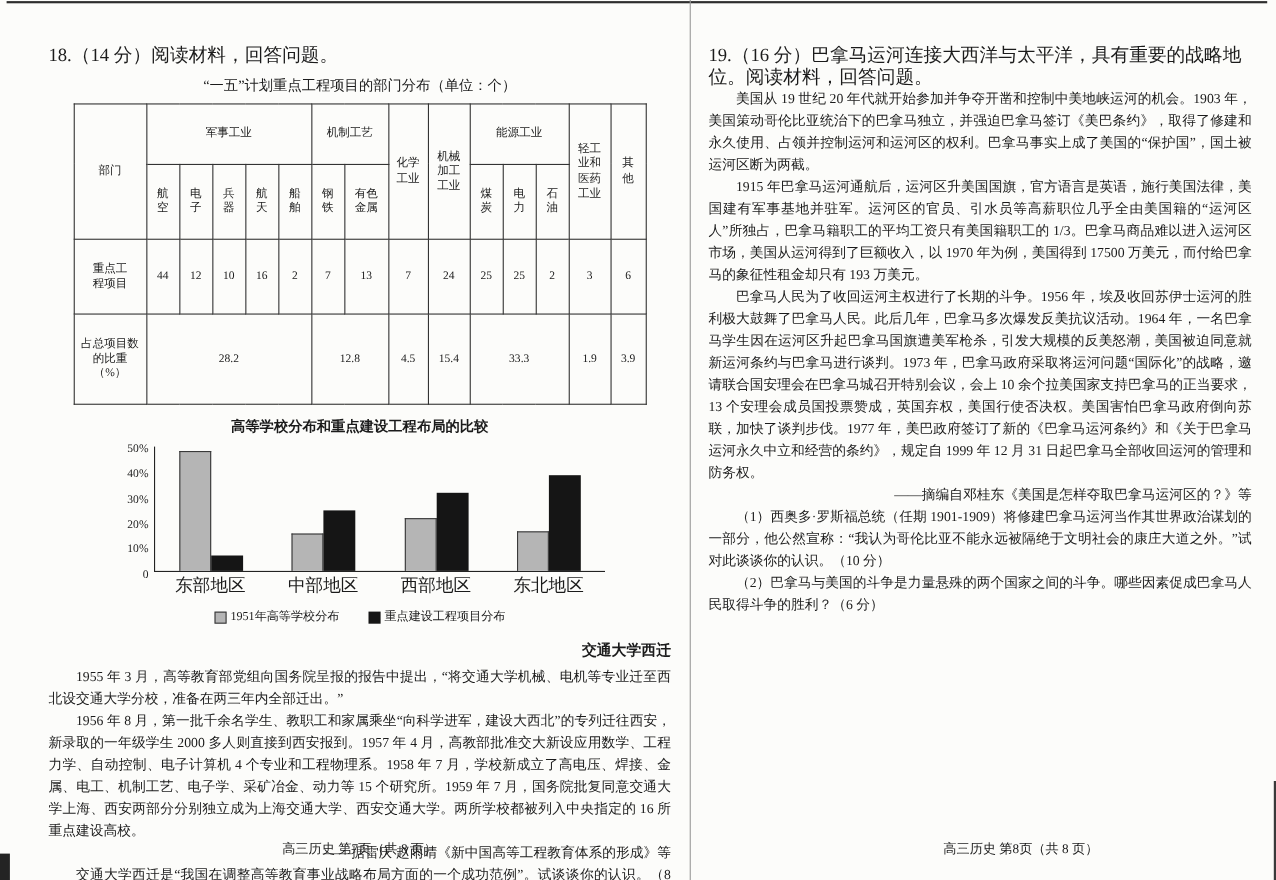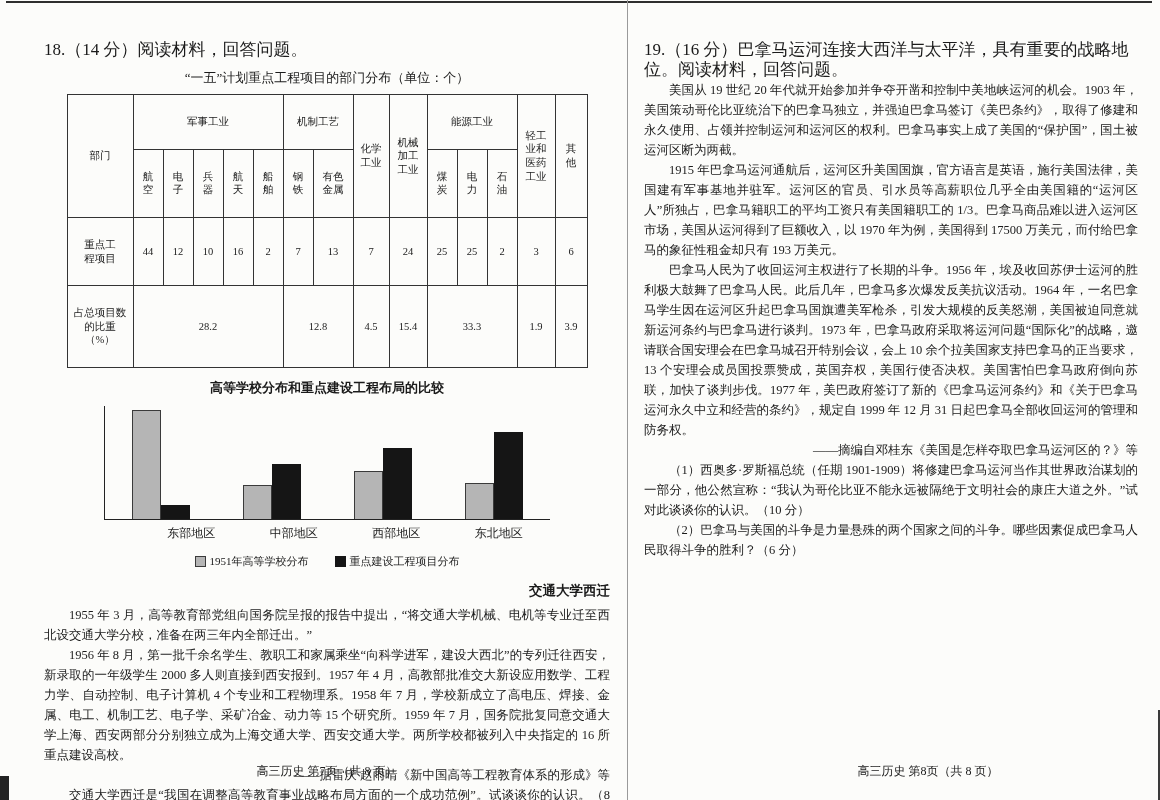--- a/index.html
+++ b/index.html
@@ -29,21 +29,21 @@
   .w1 { width:1.05em; } .w2 { width:2.1em; } .w3 { width:3.1em; } .w5 { width:5.6em; }
 
   .chart-title { text-align:center; font-weight:bold; font-size:13px; margin:10px 0 8px; }
   .chart-wrap { width:446px; margin:0 auto; }
   .chart-grid { display:flex; }
   .y-axis { position:relative; width:36px; height:114px; font-size:10.5px; }
   .ytick { position:absolute; right:5px; }
   .plot { flex:1; height:114px; border-left:1px solid #222; border-bottom:1px solid #222; display:flex; }
   .bar-group { width:25%; display:flex; align-items:flex-end; justify-content:center; }
   .bar { width:29px; }
-  .x-labels { display:flex; margin-left:36px; font-size:12px; margin-top:3px; }
+  .x-labels { display:flex; margin-left:36px; font-size:16px; margin-top:3px; }
   .xlabel { width:25%; text-align:center; }
   .legend { display:flex; justify-content:center; align-items:center; gap:26px; margin-top:8px; font-size:11px; }
   .legend-item { display:flex; align-items:center; gap:4px; }
   .swatch { width:11px; height:11px; display:inline-block; }
 
   .section-title { text-align:right; font-weight:bold; font-size:13.5px; margin:10px 0 4px; }
 
   .footer { position:absolute; bottom:20px; font-size:12px; text-align:center; }
   .footer-left { left:44px; width:566px; }
   .footer-right { left:681px; width:494px; }
@@ -129,20 +129,28 @@
         <td colspan="3">33.3</td>
         <td>1.9</td>
         <td>3.9</td>
       </tr>
     </tbody>
       </table>
 
     <h3 class="chart-title">高等学校分布和重点建设工程布局的比较</h3>
     <div class="chart-wrap">
       <div class="chart-grid">
+        <div class="y-axis">
+            <div class="ytick" style="top: -7px;">50%</div>
+            <div class="ytick" style="top: 15.8px;">40%</div>
+            <div class="ytick" style="top: 38.6px;">30%</div>
+            <div class="ytick" style="top: 61.4px;">20%</div>
+            <div class="ytick" style="top: 84.2px;">10%</div>
+            <div class="ytick" style="top: 107px;">0</div>
+          </div>
         <div class="plot">
             <div class="bar-group">
               <div class="bar" style="height: 109px; background: rgb(181, 181, 181); border-top: 1px solid rgb(58, 58, 58); border-right: 1px solid rgb(58, 58, 58); border-bottom: none; border-left: 1px solid rgb(58, 58, 58); border-image: initial;"></div>
               <div class="bar" style="height: 14px; background: rgb(21, 21, 21);"></div>
             </div>
             <div class="bar-group">
               <div class="bar" style="height: 34px; background: rgb(181, 181, 181); border-top: 1px solid rgb(58, 58, 58); border-right: 1px solid rgb(58, 58, 58); border-bottom: none; border-left: 1px solid rgb(58, 58, 58); border-image: initial;"></div>
               <div class="bar" style="height: 55px; background: rgb(21, 21, 21);"></div>
             </div>
             <div class="bar-group">

